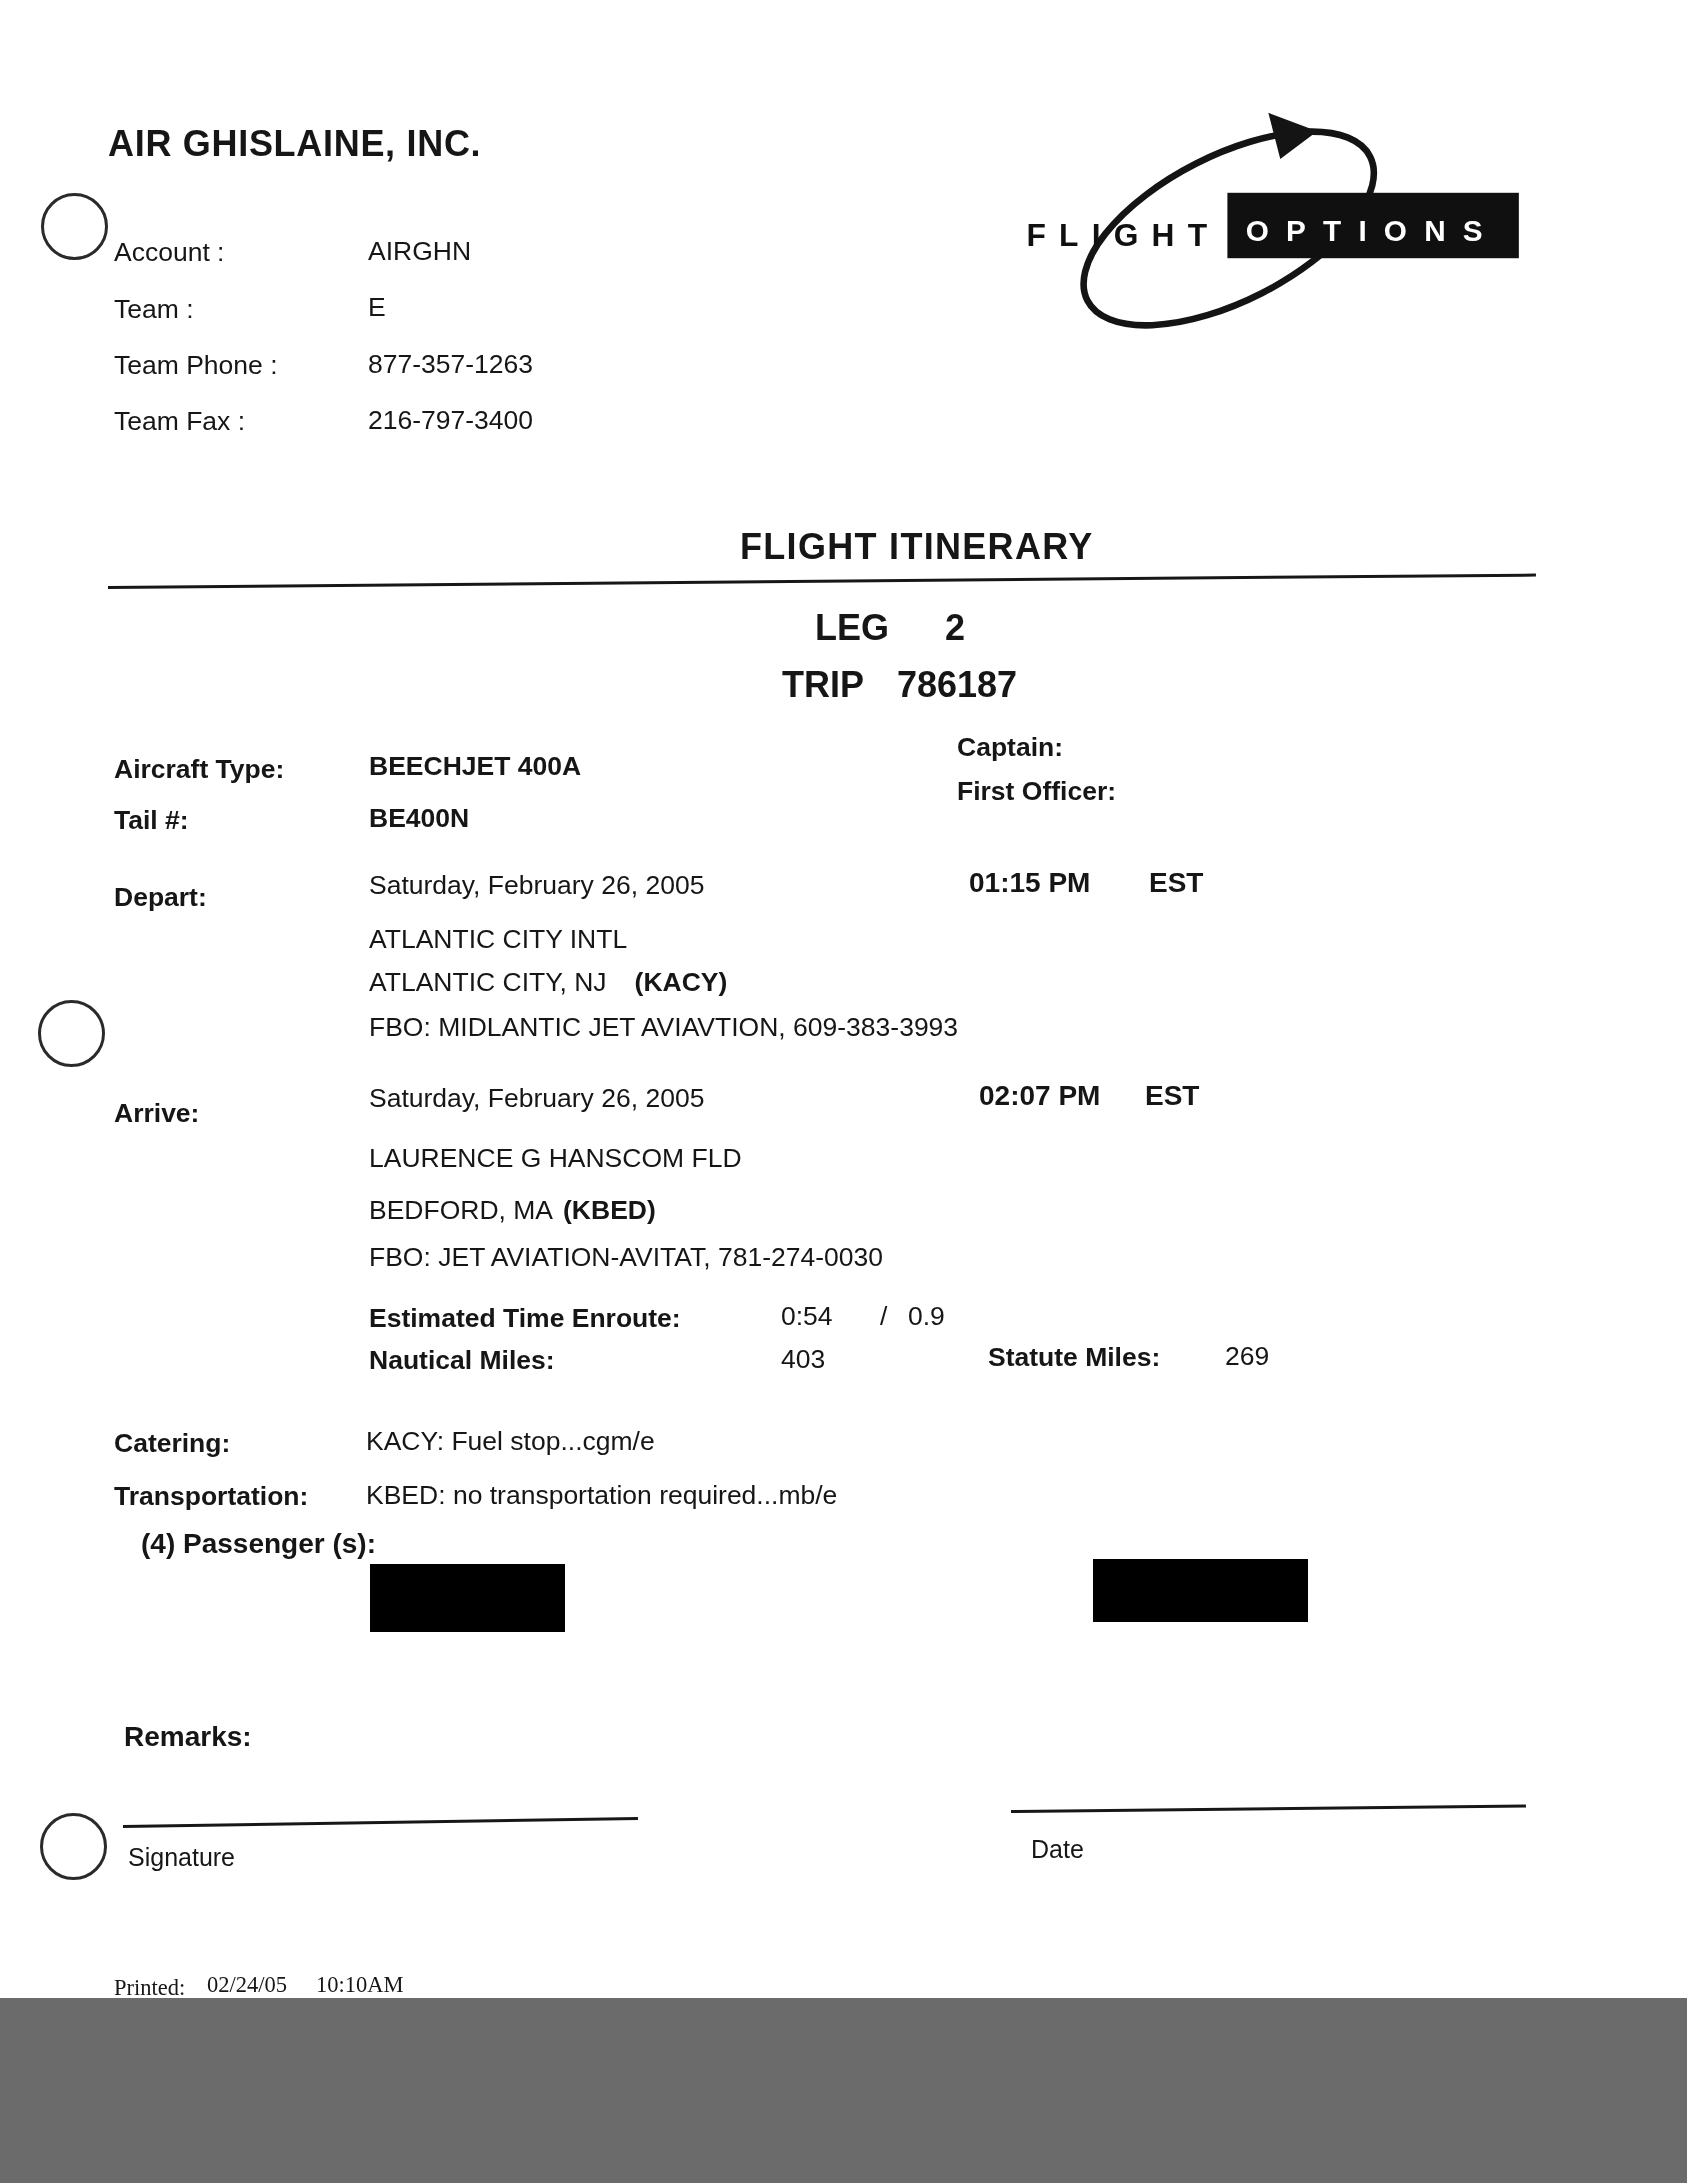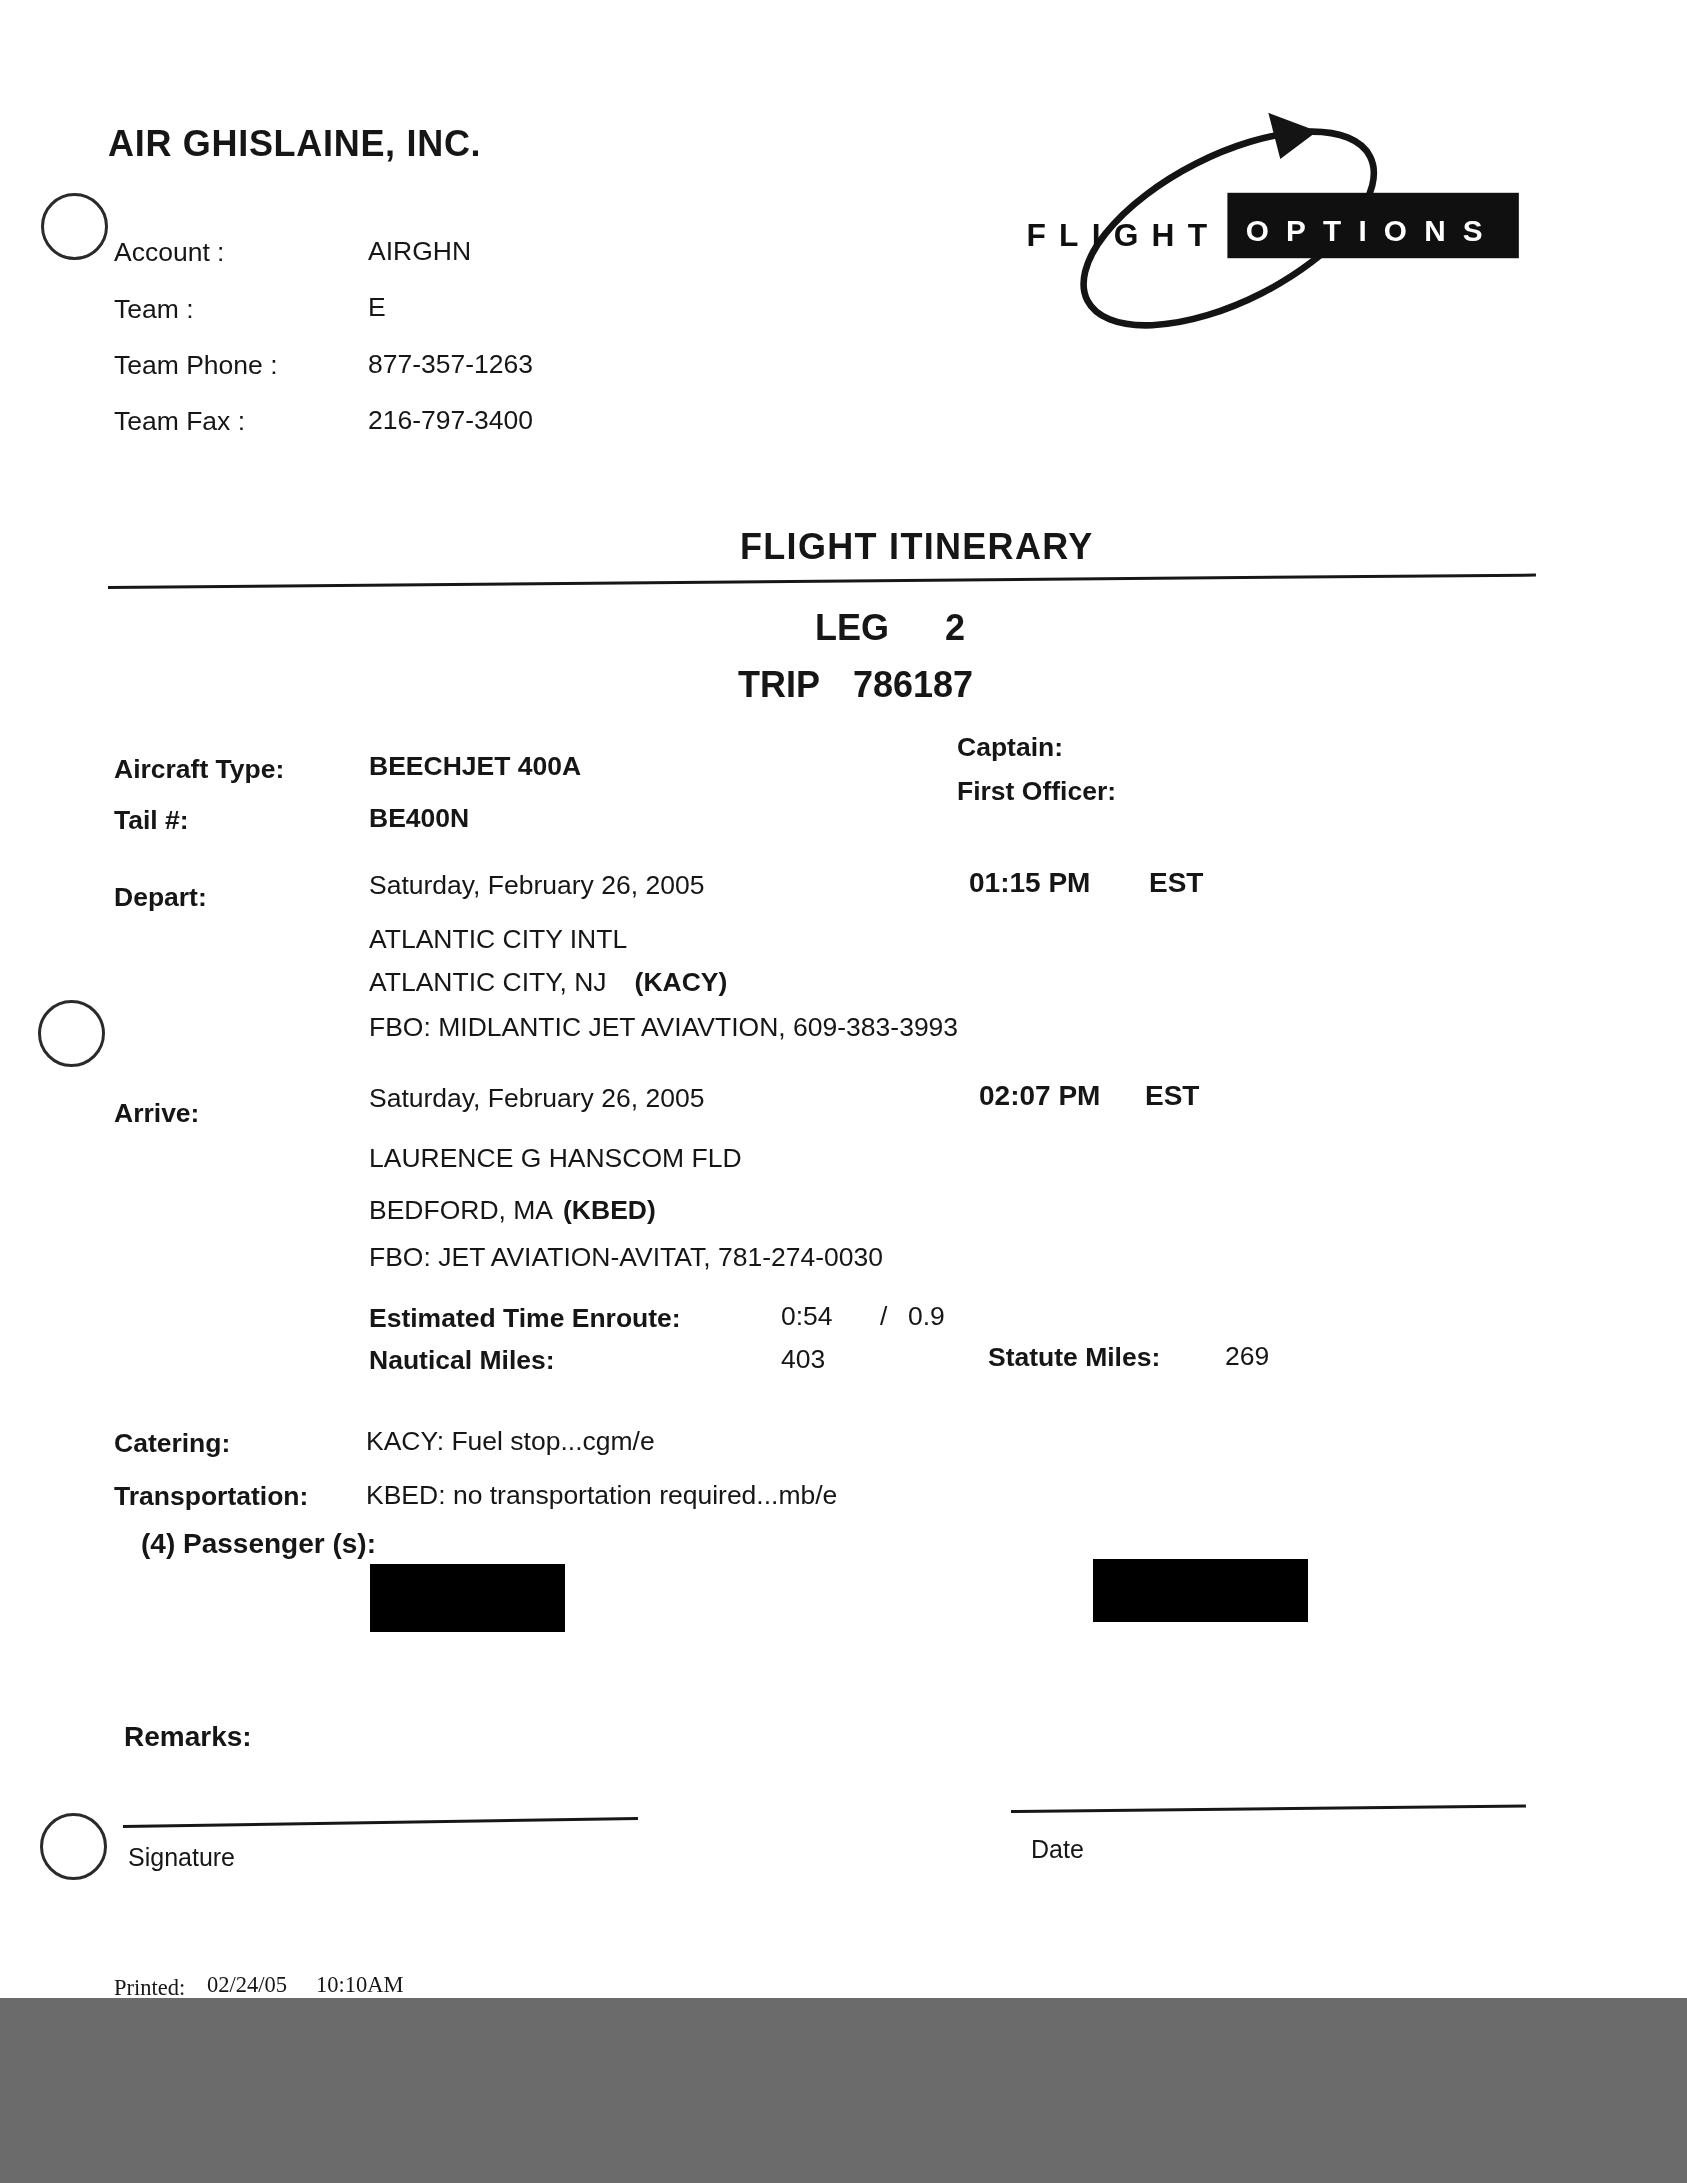--- a/index.html
+++ b/index.html
@@ -53,21 +53,21 @@
   <div class="t" style="left:114px;top:408px;">Team Fax :</div>
   <div class="t" style="left:368px;top:407px;">216-797-3400</div>
 
   <div class="t b" style="left:740px;top:529px;font-size:36px;letter-spacing:1.3px;">FLIGHT ITINERARY</div>
   <div class="rule" style="left:108px;top:586px;width:1428px;height:3.3px;transform:rotate(-0.5deg);"></div>
 
   <div class="t row" style="left:815px;top:610px;gap:56px;">
     <span class="b" style="font-size:36px;">LEG</span>
     <span class="b" style="font-size:36px;">2</span>
   </div>
-  <div class="t row" style="left:738px;top:667px;gap:33px;align-items:flex-end;">
+  <div class="t row" style="left:782px;top:667px;gap:33px;align-items:flex-end;">
     <span class="b" style="font-size:36px;">TRIP</span>
     <span class="b" style="font-size:36px;">786187</span>
   </div>
 
   <div class="t b" style="left:114px;top:756px;">Aircraft Type:</div>
   <div class="t b" style="left:369px;top:753px;">BEECHJET 400A</div>
   <div class="t b" style="left:957px;top:734px;">Captain:</div>
   <div class="t b" style="left:957px;top:778px;">First Officer:</div>
   <div class="t b" style="left:114px;top:807px;">Tail #:</div>
   <div class="t b" style="left:369px;top:805px;">BE400N</div>

